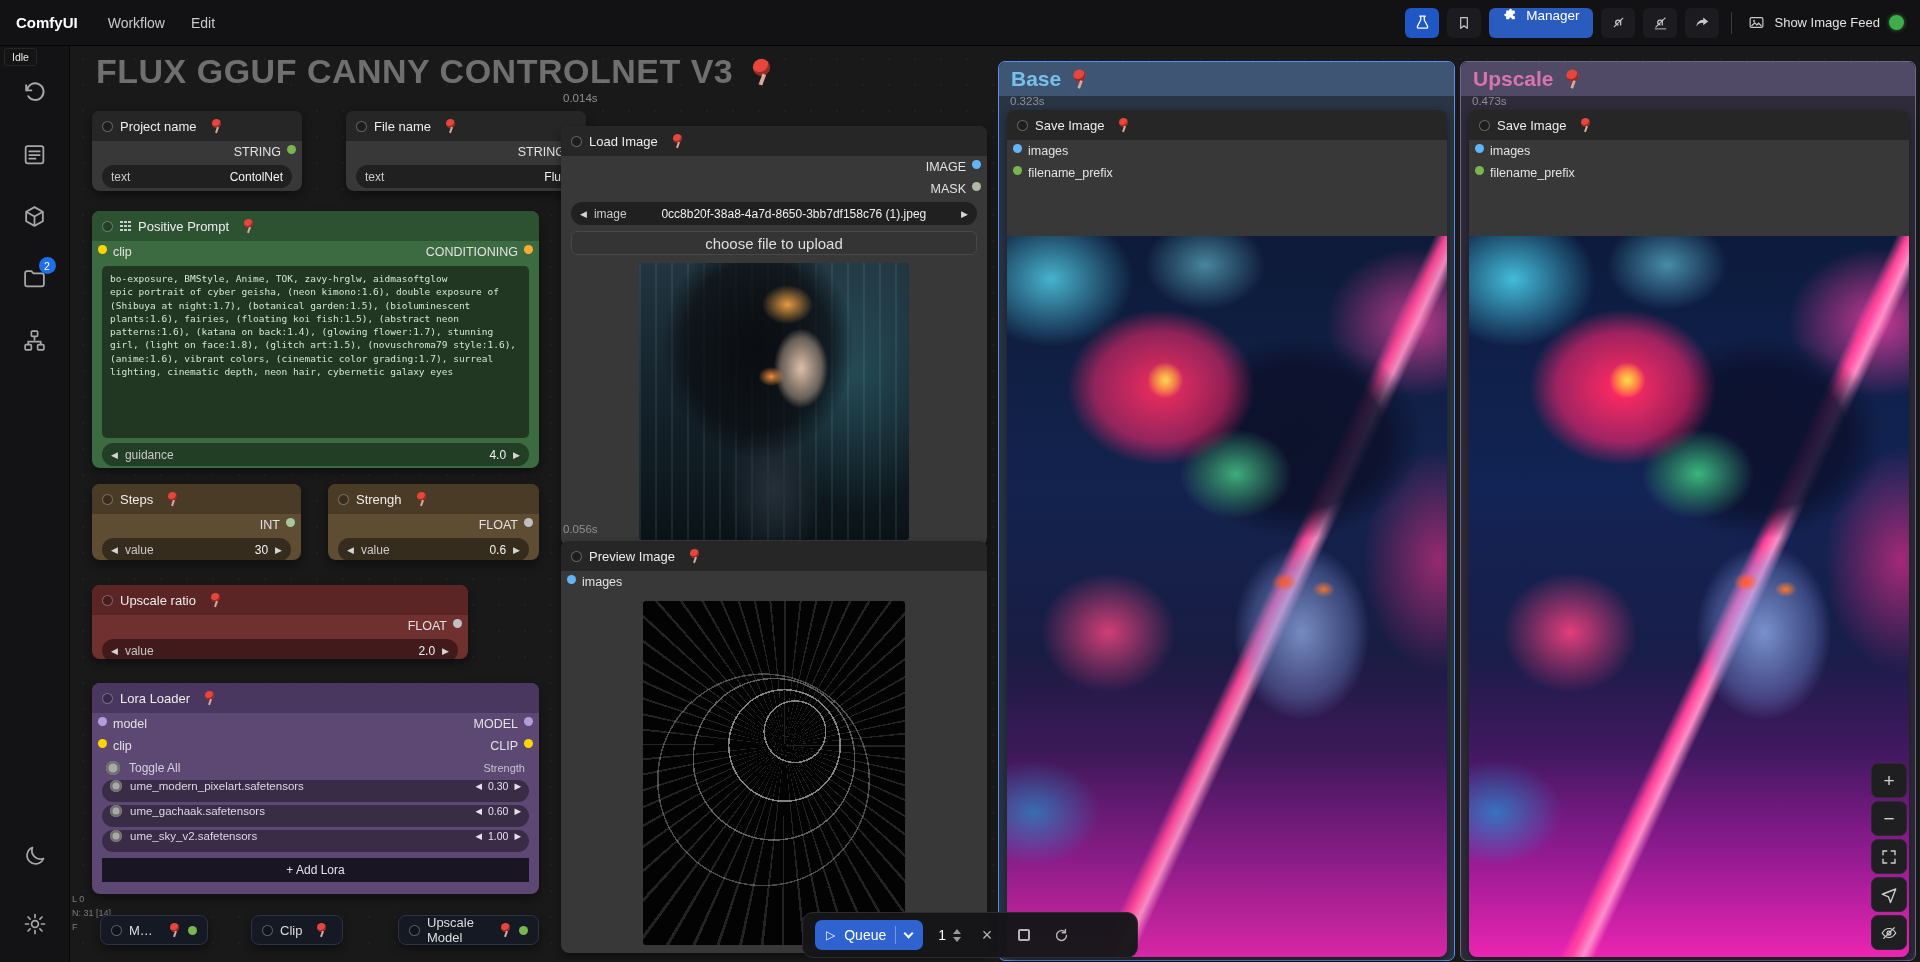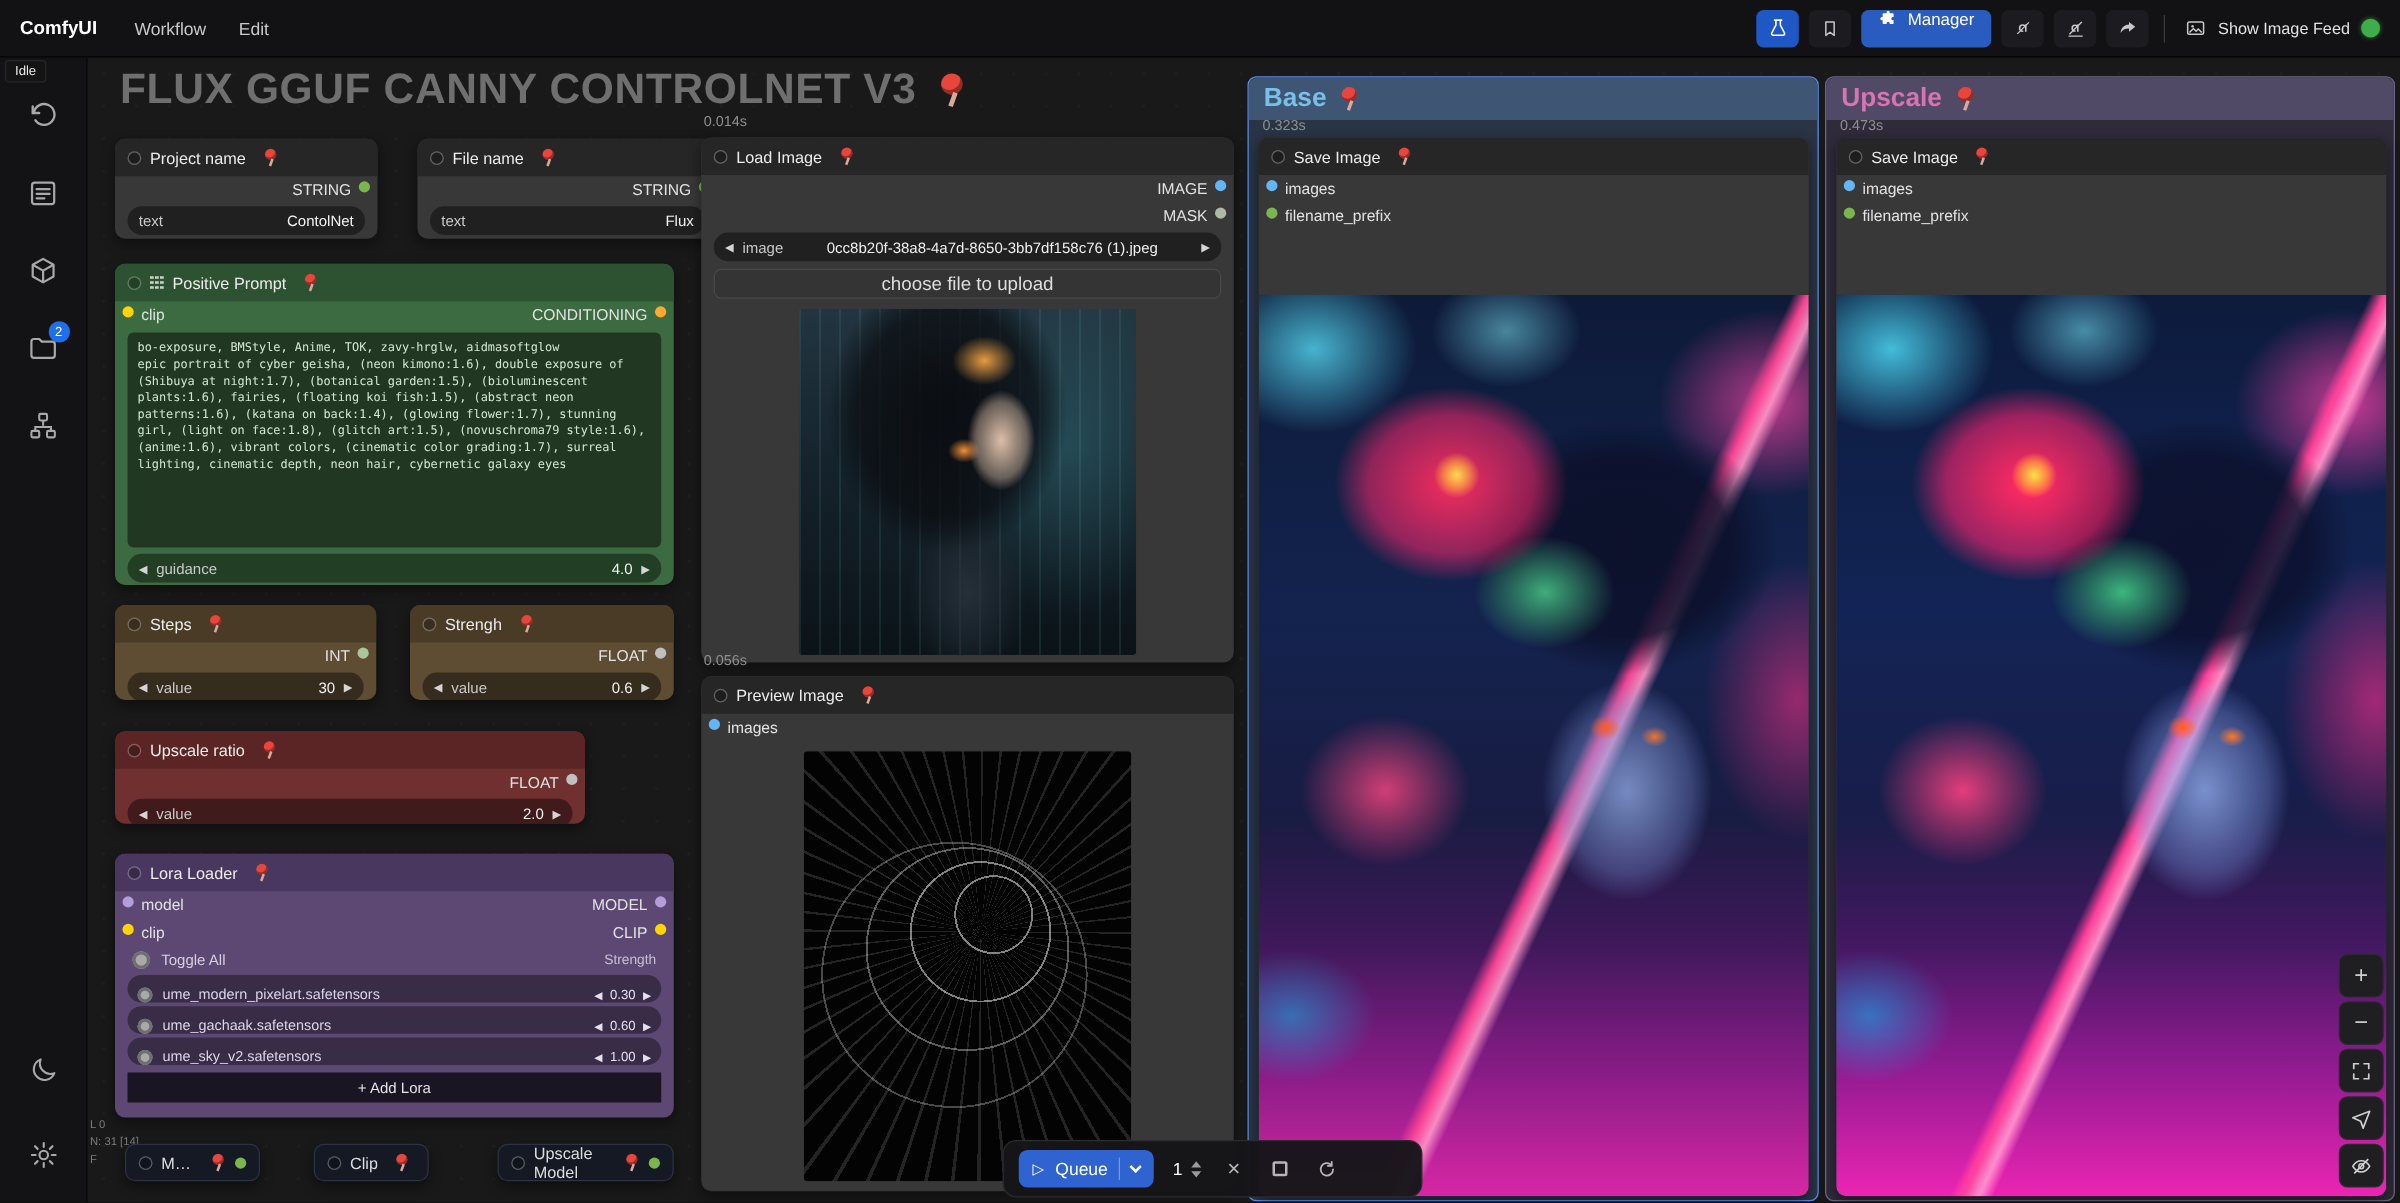--- a/index.html
+++ b/index.html
@@ -68,21 +68,21 @@
 .widget{height:23px;margin:2px 10px;border-radius:12px;background:rgba(0,0,0,.42);display:flex;align-items:center;padding:0 9px;font-size:12px;color:#c9c9c9;gap:7px;flex:none}
 .widget .arr{font-size:9px;color:#d5d5d5;flex:none}
 .widget .wv{margin-left:auto;color:#f2f2f2}
 .widget.combo .wv{flex:1;margin:0;text-align:center;overflow:hidden;text-overflow:ellipsis;white-space:nowrap;color:#efefef}
 .prompt-text{margin:3px 10px;flex:1;background:#223722;border-radius:5px;padding:6px 8px;font-family:"DejaVu Sans Mono",monospace;font-size:9.5px;line-height:1.4;color:#d4e6d0;white-space:pre-wrap;overflow:hidden}
 .grid-ic{width:11px;height:11px;position:relative;flex:none}
 .grid-ic::before{content:"";position:absolute;top:0;left:0;width:2.5px;height:2.5px;background:rgba(255,255,255,.75);box-shadow:4px 0 rgba(255,255,255,.75),8px 0 rgba(255,255,255,.75),0 4px rgba(255,255,255,.75),4px 4px rgba(255,255,255,.75),8px 4px rgba(255,255,255,.75),0 8px rgba(255,255,255,.75),4px 8px rgba(255,255,255,.75),8px 8px rgba(255,255,255,.75)}
 .toggle-row{display:flex;align-items:center;gap:9px;margin:4px 14px 2px;font-size:12px;color:#d6d0de;flex:none}
 .col-label{margin-left:auto;font-size:11px;color:#c7c0d2}
 .knob{width:14px;height:14px;border-radius:50%;background:#a9a9a9;box-shadow:inset 0 0 0 2.5px #6f6f6f;flex:none}
-.lrow{height:22px;margin:3px 10px 0;border-radius:11px;background:rgba(0,0,0,.38);display:flex;align-items:flex-end;gap:8px;padding:0 8px;font-size:11.5px;color:#ddd6e6;flex:none}
+.lrow{height:22px;margin:3px 10px 0;border-radius:11px;background:rgba(0,0,0,.38);display:flex;align-items:flex-start;gap:8px;padding:0 8px;font-size:11.5px;color:#ddd6e6;flex:none}
 .lrow .knob{width:12px;height:12px}
 .lname{overflow:hidden;text-overflow:ellipsis;white-space:nowrap}
 .lval{margin-left:auto;display:flex;gap:6px;align-items:center;color:#e6e0ee;font-size:10.5px;flex:none}
 .lval .arr{font-size:8.5px}
 .add-lora{height:24px;margin:6px 10px 2px;border-radius:0;background:#191522;display:flex;align-items:center;justify-content:center;font-size:12px;color:#e4e0ea;flex:none}
 .node.collapsed{flex-direction:row;align-items:center;height:30px;background:#141923;border:1px solid #2c3344;border-radius:8px;padding:0 10px;gap:7px;overflow:visible}
 .collapsed .outdot{margin-left:auto}
 .upload-btn{height:24px;margin:4px 10px 0;border-radius:6px;background:#343434;border:1px solid #484848;display:flex;align-items:center;justify-content:center;font-size:15px;color:#dedede;flex:none}
 .timing{position:absolute;font-size:11.5px;color:#8f8f8f;z-index:12}
 .debug{position:absolute;left:72px;top:893px;font-size:9px;color:#7d7d7d;z-index:5;line-height:1.55}
@@ -187,21 +187,21 @@
         <span>STRING</span>
           <i class="dot d-string"></i>
       </span>
     </div>
     <div class="widget">
       <span>text</span>
       <span class="wv">ContolNet</span>
     </div>
   </div>
 
-  <div class="node c-default" style="left:334px;top:111px;width:240px;height:80px">
+  <div class="node c-default" style="left:346px;top:111px;width:240px;height:80px">
     <div class="nh">
       <span class="cdot"></span>
       <span class="ntitle">File name</span>
       <span class="pin"></span>
     </div>
     <div class="srow right">
       <span class="slot">
         <span>STRING</span>
           <i class="dot d-string"></i>
       </span>
@@ -371,21 +371,21 @@
     <span class="ntitle">Clip</span>
     <span class="pin"></span>
   </div>
   <div class="node collapsed" style="left:398px;top:915px;width:141px">
     <span class="cdot"></span>
     <span class="ntitle">Upscale Model</span>
     <span class="pin"></span>
     <i class="dot d-string outdot"></i>
   </div>
 
-  <div class="node c-default" style="left:561px;top:110px;width:426px;height:420px">
+  <div class="node c-default" style="left:561px;top:126px;width:426px;height:420px">
     <div class="nh">
       <span class="cdot"></span>
       <span class="ntitle">Load Image</span>
       <span class="pin"></span>
     </div>
     <div class="srow right">
       <span class="slot">
         <span>IMAGE</span>
           <i class="dot d-image"></i>
       </span>

